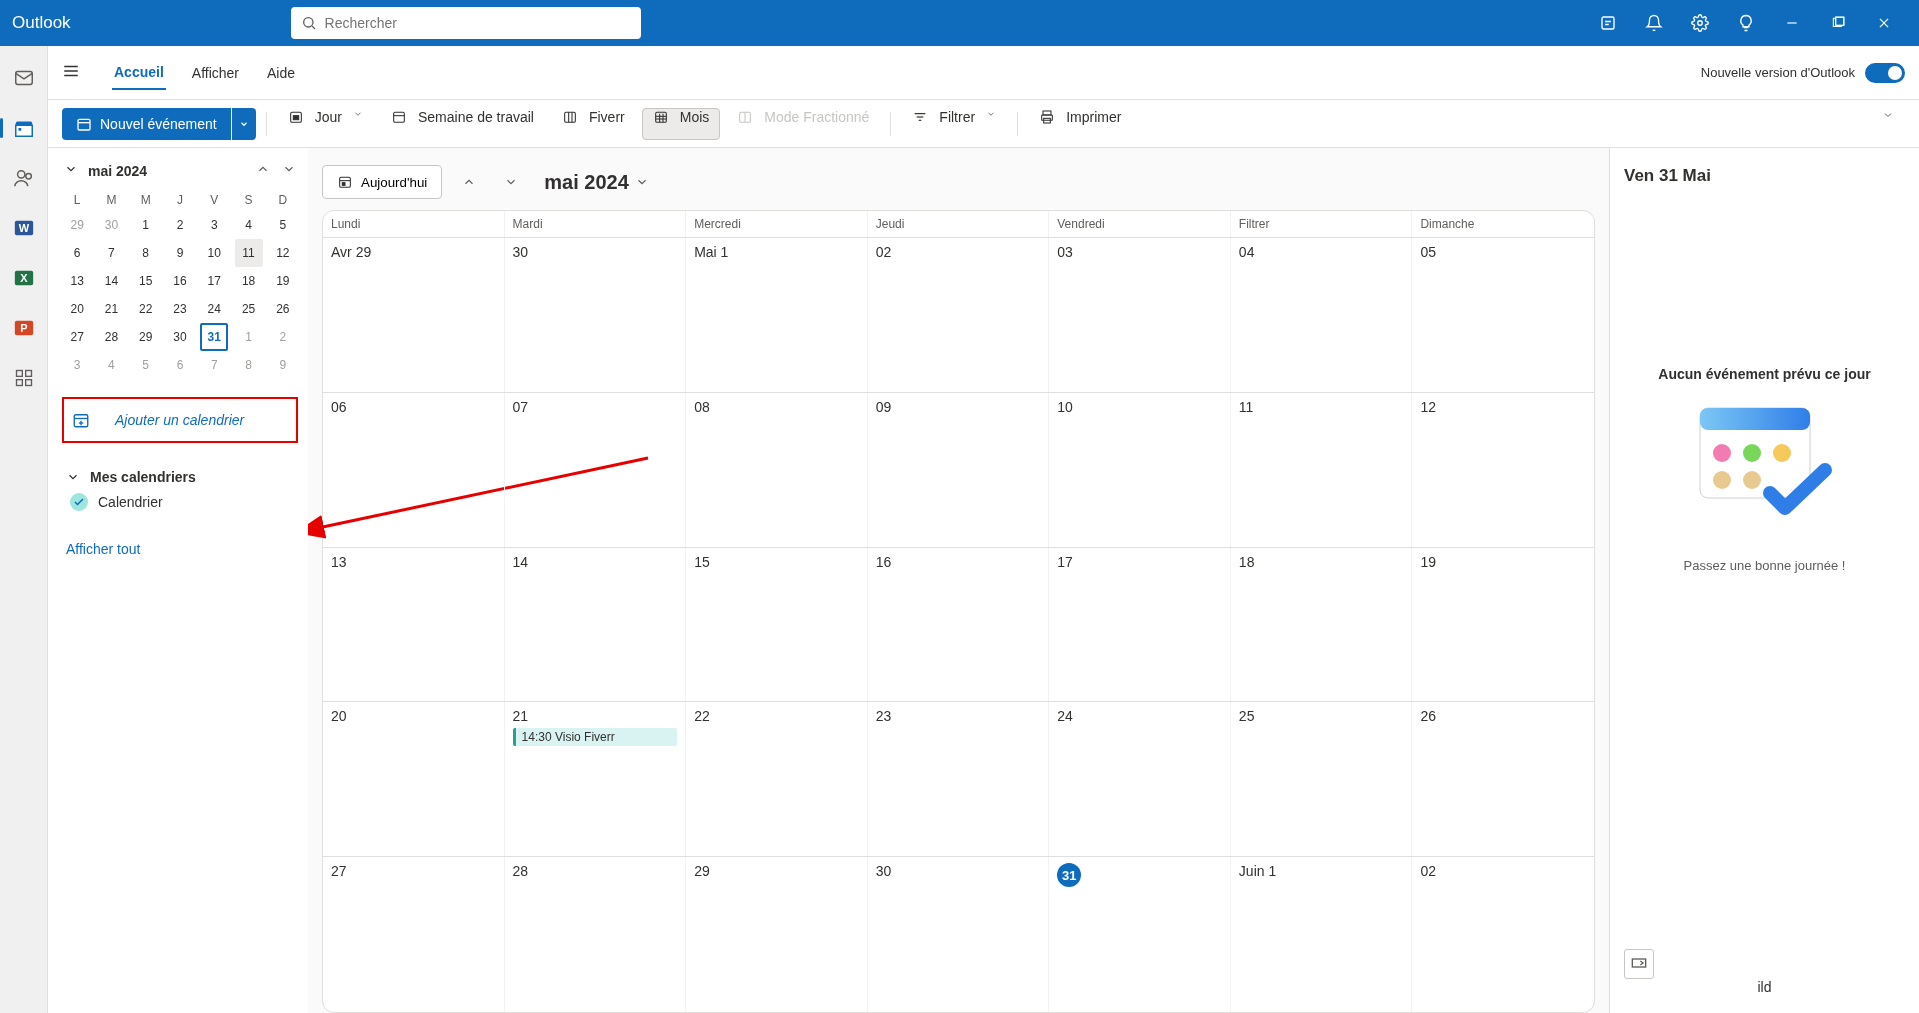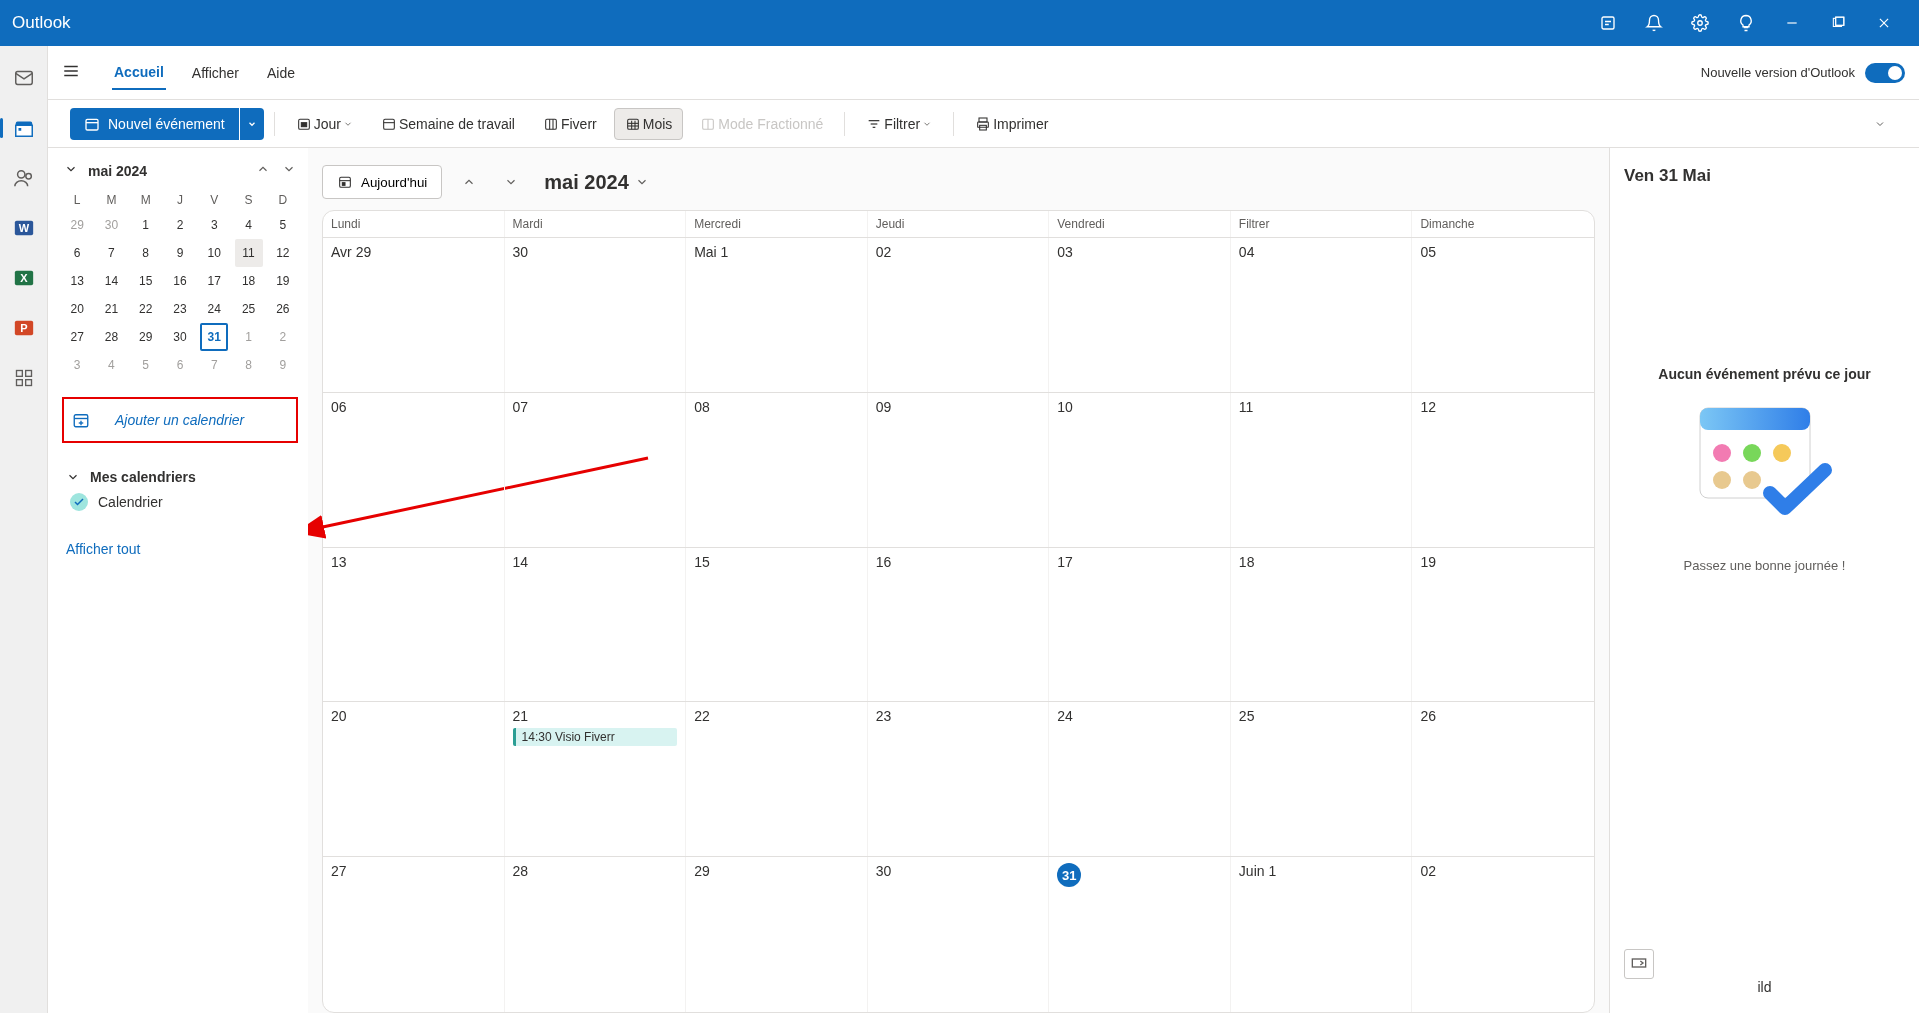--- a/index.html
+++ b/index.html
@@ -25,25 +25,25 @@
 
 .ribbon-tabs { height: 54px; display: flex; align-items: center; border-bottom: 1px solid #e1dfdd; padding: 0 14px; gap: 24px; }
 .ribbon-tabs .hamburger { margin-right: 8px; cursor:pointer; }
 .ribbon-tabs .tab { padding: 8px 2px; cursor: pointer; color: #323130; }
 .ribbon-tabs .tab.active { font-weight: 600; border-bottom: 2px solid #0f6cbd; color:#0f6cbd; }
 .ribbon-tabs .right { margin-left: auto; display: flex; align-items: center; gap: 10px; font-size: 13px; }
 .toggle { width: 40px; height: 20px; background: #0f6cbd; border-radius: 10px; position: relative; }
 .toggle::after { content:''; width:14px; height:14px; background:#fff; border-radius:50%; position:absolute; right:3px; top:3px; }
 
 
-.toolbar { height: 48px; border-bottom: 1px solid #e1dfdd; display: flex; align-items: center; padding: 0 22px; gap: 6px; }
+.toolbar { height: 48px; border-bottom: 1px solid #e1dfdd; display: flex; align-items: center; padding: 0 14px; gap: 6px; }
 .btn-primary { background:#0f6cbd; color:#fff; border:none; height:32px; padding:0 14px; border-radius:4px 0 0 4px; display:flex; align-items:center; gap:8px; font-size:14px; cursor:pointer; }
 .btn-primary-drop { background:#0f6cbd; color:#fff; border:none; height:32px; width:24px; border-radius:0 4px 4px 0; display:flex; align-items:center; justify-content:center; cursor:pointer; margin-left:1px; }
 .tb-group { display:flex; }
-.tb-btn { height:32px; padding:0 10px; background:transparent; border:1px solid transparent; border-radius:4px; display:flex; align-items:center; gap:2px; cursor:pointer; color:#323130; font-size:14px; }
+.tb-btn { height:32px; padding:0 10px; background:transparent; border:1px solid transparent; border-radius:4px; display:flex; gap:11px; cursor:pointer; color:#323130; font-size:14px; }
 .tb-btn.active { background:#edebe9; border:1px solid #c8c6c4; }
 .tb-btn.disabled { color:#c8c6c4; cursor:default; }
 .divider { width:1px; height:24px; background:#e1dfdd; margin:0 4px; }
 
 
 .body-area { flex:1; display:flex; overflow:hidden; background:#fafafa; }
 
 
 .sidebar { width:260px; background:#fff; padding:14px 4px 0 8px; border-right: none; position:relative; }
 .mini-header { display:flex; align-items:center; padding:0 8px; gap:10px; margin-bottom:10px; }
@@ -99,20 +99,27 @@
 .illus { width:150px; height:130px; margin-bottom:30px; }
 .nice-day { color:#605e5c; font-size:13px; }
 .panel-foot { margin-top:auto; align-self:flex-start; padding:6px; cursor:pointer; border:1px solid #c8c6c4; border-radius:3px; }
 
 </style>
 </head>
 <body>
 
 <div class="titlebar">
   <div class="app-name">Outlook</div>
+  <div class="search-box">
+    <svg width="16" height="16" viewBox="0 0 24 24" fill="none" stroke="currentColor" stroke-width="2">
+        <circle cx="11" cy="11" r="7"></circle>
+        <line x1="21" y1="21" x2="16.65" y2="16.65"></line>
+      </svg>
+    <input placeholder="Rechercher" style="">
+  </div>
   <div class="tb-icons">
     <div class="tb-icon">
         <svg width="18" height="18" viewBox="0 0 24 24" fill="none" stroke="#fff" stroke-width="1.8">
           <rect x="4" y="4" width="16" height="16" rx="2"></rect>
           <path d="M8 10h8M8 14h5"></path>
         </svg>
       </div>
     <div class="tb-icon">
         <svg width="18" height="18" viewBox="0 0 24 24" fill="none" stroke="#fff" stroke-width="1.8">
           <path d="M18 8a6 6 0 10-12 0c0 7-3 9-3 9h18s-3-2-3-9"></path>

